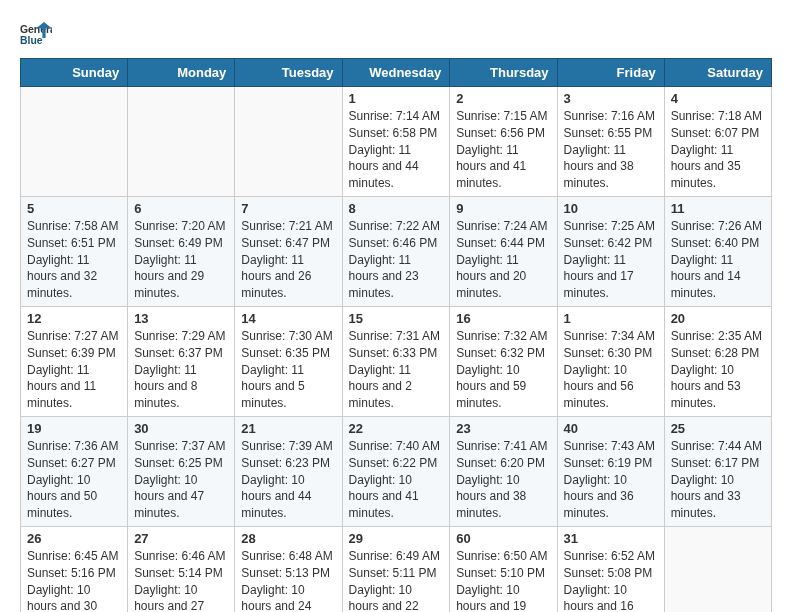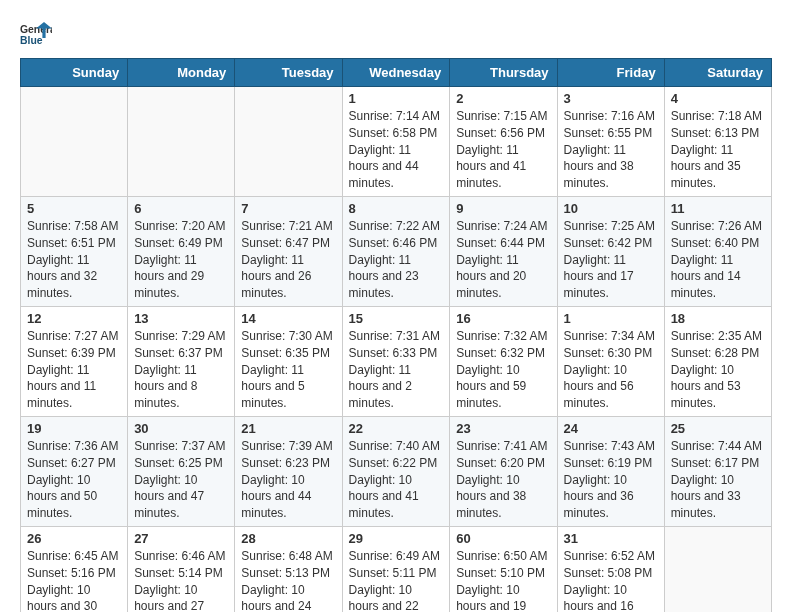--- a/index.html
+++ b/index.html
@@ -125,21 +125,21 @@
         </td>
         <td>
           <span class="day-number">3</span>
           <div class="day-info">Sunrise: 7:16 AM
 Sunset: 6:55 PM
 Daylight: 11 hours and 38 minutes.</div>
         </td>
         <td>
           <span class="day-number">4</span>
           <div class="day-info">Sunrise: 7:18 AM
-Sunset: 6:13 PM
+Sunset: 6:07 PM
 Daylight: 11 hours and 35 minutes.</div>
         </td>
       </tr>
       <tr>
         <td>
           <span class="day-number">5</span>
           <div class="day-info">Sunrise: 7:58 AM
 Sunset: 6:51 PM
 Daylight: 11 hours and 32 minutes.</div>
         </td>
@@ -211,21 +211,21 @@
 Sunset: 6:32 PM
 Daylight: 10 hours and 59 minutes.</div>
         </td>
         <td>
           <span class="day-number">1</span>
           <div class="day-info">Sunrise: 7:34 AM
 Sunset: 6:30 PM
 Daylight: 10 hours and 56 minutes.</div>
         </td>
         <td>
-          <span class="day-number">18</span>
+          <span class="day-number">20</span>
           <div class="day-info">Sunrise: 2:35 AM
 Sunset: 6:28 PM
 Daylight: 10 hours and 53 minutes.</div>
         </td>
       </tr>
       <tr>
         <td>
           <span class="day-number">19</span>
           <div class="day-info">Sunrise: 7:36 AM
 Sunset: 6:27 PM
@@ -249,21 +249,21 @@
 Sunset: 6:22 PM
 Daylight: 10 hours and 41 minutes.</div>
         </td>
         <td>
           <span class="day-number">23</span>
           <div class="day-info">Sunrise: 7:41 AM
 Sunset: 6:20 PM
 Daylight: 10 hours and 38 minutes.</div>
         </td>
         <td>
-          <span class="day-number">24</span>
+          <span class="day-number">40</span>
           <div class="day-info">Sunrise: 7:43 AM
 Sunset: 6:19 PM
 Daylight: 10 hours and 36 minutes.</div>
         </td>
         <td>
           <span class="day-number">25</span>
           <div class="day-info">Sunrise: 7:44 AM
 Sunset: 6:17 PM
 Daylight: 10 hours and 33 minutes.</div>
         </td>

